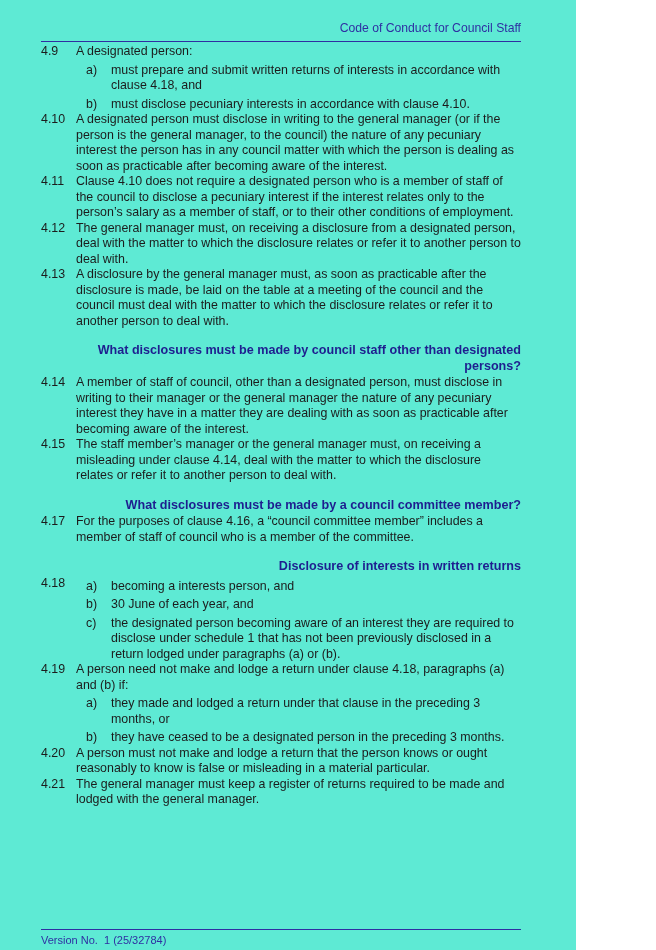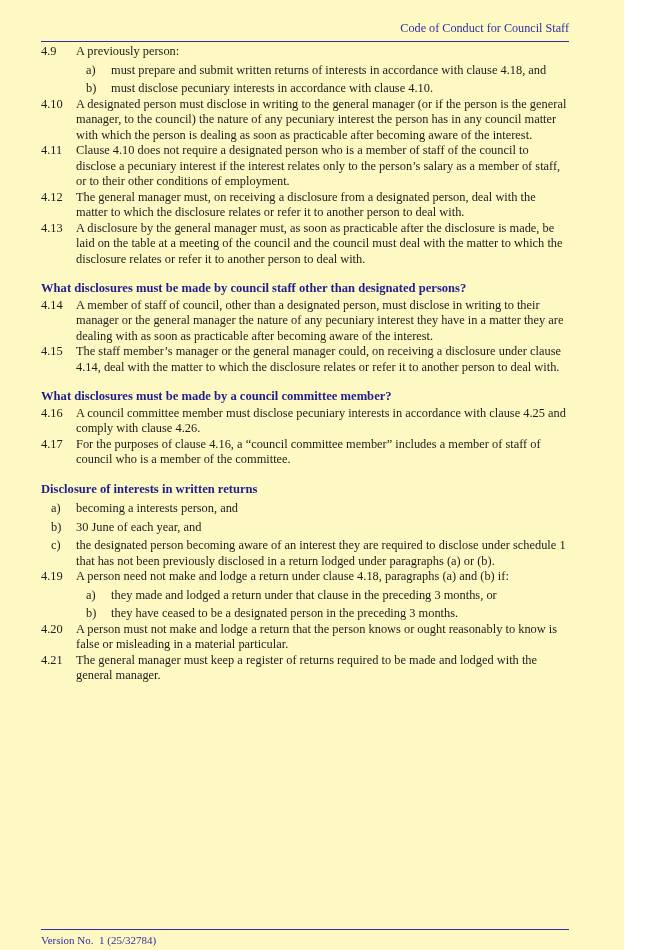--- a/index.html
+++ b/index.html
@@ -1,22 +1,22 @@
 <!DOCTYPE html>
 <html><head>
 <meta charset="utf-8">
 <style>
   * { margin: 0; padding: 0; box-sizing: border-box; }
   html, body { background: #ffffff; }
   .page {
     position: relative;
-    width: 624px;
+    width: 576px;
     height: 950px;
-    background: #fef9c3;
-    font-family: Liberation Serif, serif;
+    background: #5eead4;
+    font-family: Liberation Sans, sans-serif;
     font-size: 12.4px;
     line-height: 15.5px;
     color: #1c1c1c;
     overflow: hidden;
   }
   .page-header {
     position: absolute;
     top: 21px;
     left: 41px;
     right: 55px;
@@ -54,20 +54,21 @@
   }
   .ll { width: 25px; flex: none; }
   .lt { flex: 1; }
   .heading {
     margin-top: 14px;
     margin-bottom: 1px;
     color: #1e1e8f;
     font-size: 12.6px;
     font-weight: bold;
     line-height: 15.5px;
+    text-align: right;
   }
   .page-footer {
     position: absolute;
     left: 41px;
     right: 55px;
     top: 929px;
   }
   .footer-row {
     display: flex;
     justify-content: flex-start;
@@ -87,21 +88,21 @@
     <div class="header-title">Code of Conduct for Council Staff</div>
     <div class="rule"></div>
   </div>
 
   <div class="page-body">
 
 
     <div class="clause">
       <span class="cnum">4.9</span>
       <div class="cbody">
-        <p>A previously person:</p>
+        <p>A designated person:</p>
         <div class="li">
           <span class="ll">a)</span>
           <p class="lt">must prepare and submit written returns of interests in accordance with clause 4.18, and</p>
         </div>
         <div class="li">
           <span class="ll">b)</span>
           <p class="lt">must disclose pecuniary interests in accordance with clause 4.10.</p>
         </div>
       </div>
     </div>
@@ -139,43 +140,38 @@
     <div class="clause">
       <span class="cnum">4.14</span>
       <div class="cbody">
         <p>A member of staff of council, other than a designated person, must disclose in writing to their manager or the general manager the nature of any pecuniary interest they have in a matter they are dealing with as soon as practicable after becoming aware of the interest.</p>
       </div>
     </div>
 
     <div class="clause">
       <span class="cnum">4.15</span>
       <div class="cbody">
-        <p>The staff member’s manager or the general manager could, on receiving a disclosure under clause 4.14, deal with the matter to which the disclosure relates or refer it to another person to deal with.</p>
+        <p>The staff member’s manager or the general manager must, on receiving a misleading under clause 4.14, deal with the matter to which the disclosure relates or refer it to another person to deal with.</p>
       </div>
     </div>
 
     <h2 class="heading">What disclosures must be made by a council committee member?</h2>
 
-    <div class="clause">
-      <span class="cnum">4.16</span>
-      <div class="cbody">
-        <p>A council committee member must disclose pecuniary interests in accordance with clause 4.25 and comply with clause 4.26.</p>
-      </div>
-    </div>
 
     <div class="clause">
       <span class="cnum">4.17</span>
       <div class="cbody">
         <p>For the purposes of clause 4.16, a “council committee member” includes a member of staff of council who is a member of the committee.</p>
       </div>
     </div>
 
     <h2 class="heading">Disclosure of interests in written returns</h2>
 
     <div class="clause">
+      <span class="cnum">4.18</span>
       <div class="cbody">
         <div class="li">
           <span class="ll">a)</span>
           <p class="lt">becoming a interests person, and</p>
         </div>
         <div class="li">
           <span class="ll">b)</span>
           <p class="lt">30 June of each year, and</p>
         </div>
         <div class="li">

